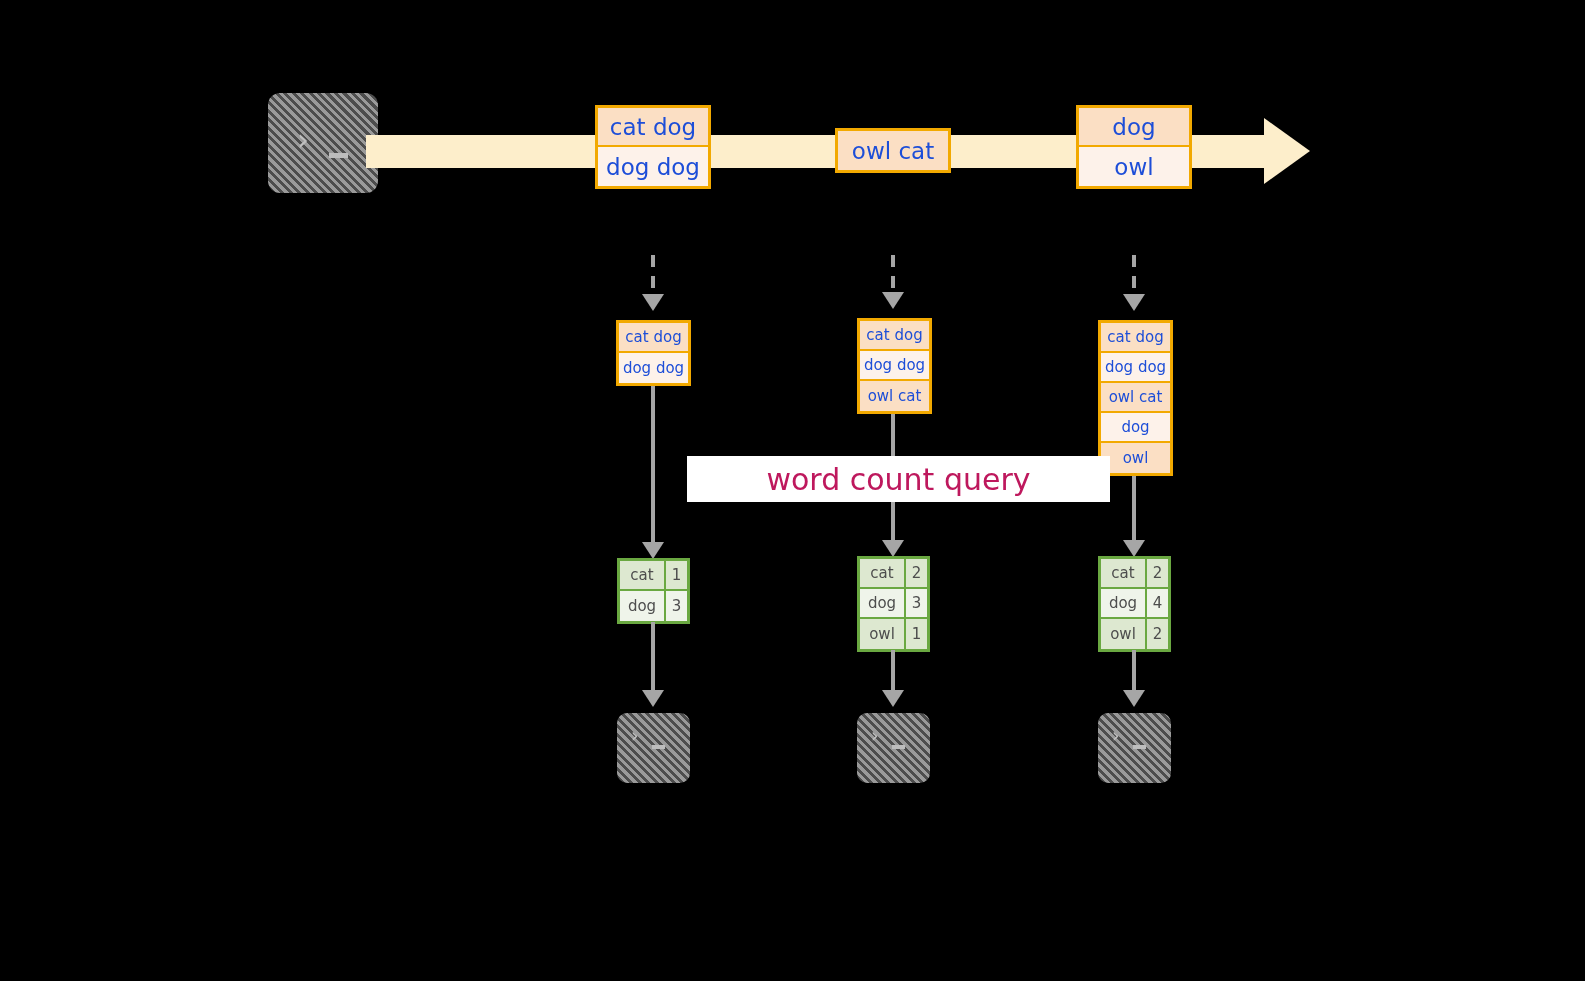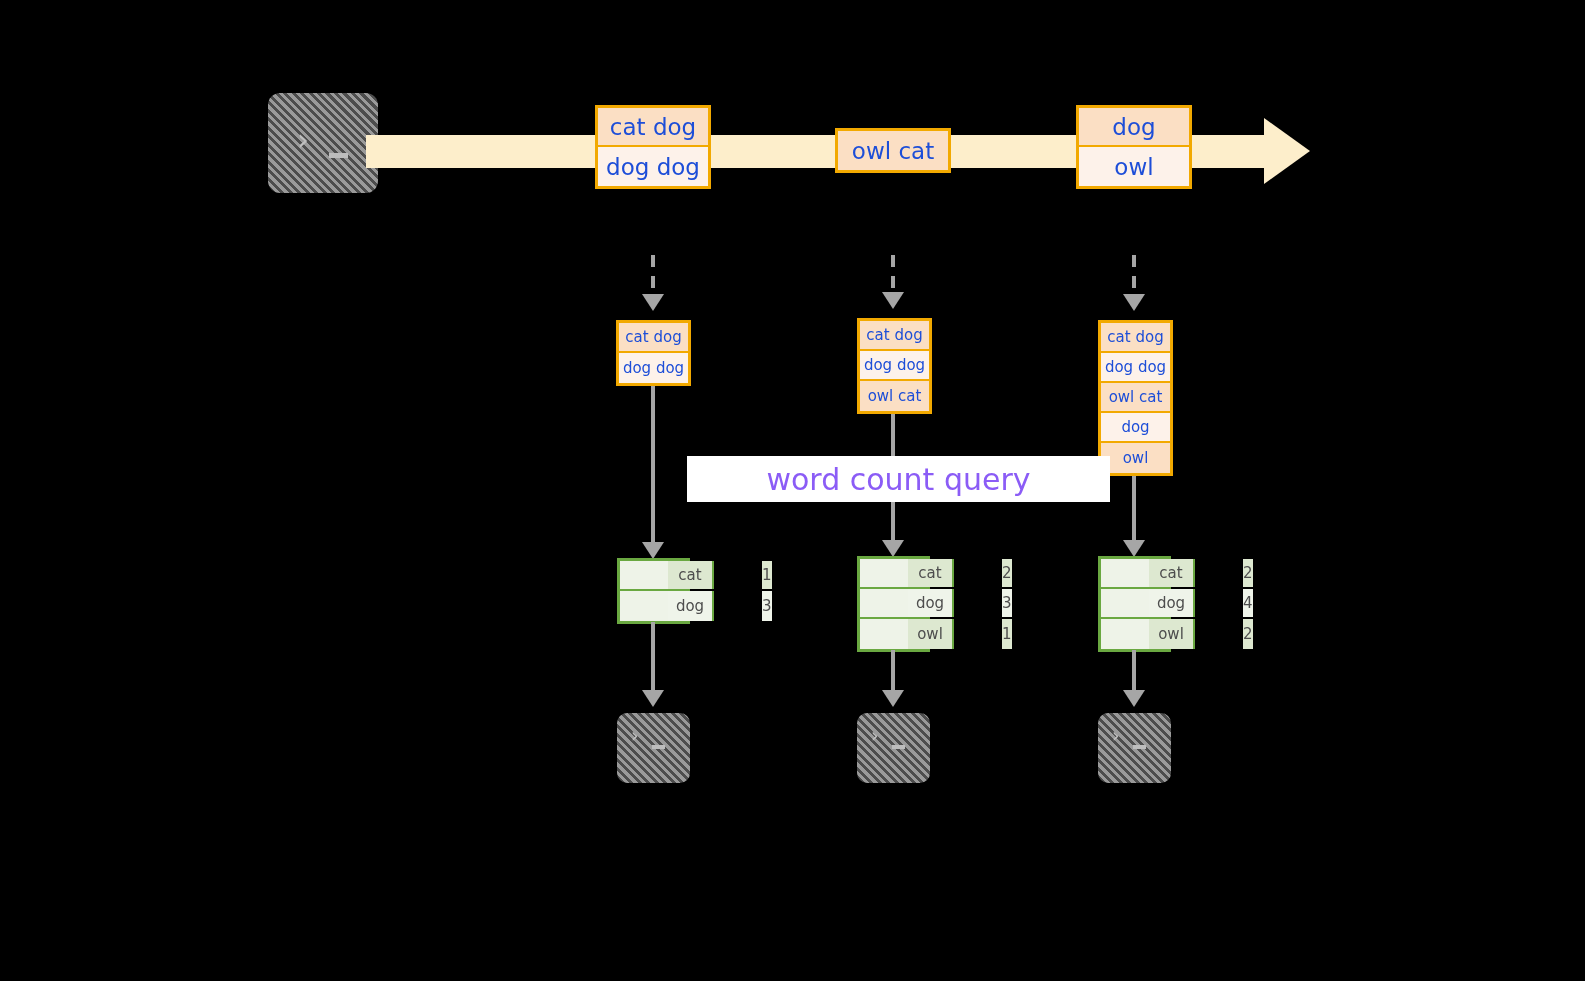--- a/index.html
+++ b/index.html
@@ -47,35 +47,35 @@
   
   .gbox{position:absolute;box-sizing:border-box;
         border:3px solid #6aa841;background:#eef3e8;}
   .gbox .gr{display:flex;box-sizing:border-box;
         border-bottom:2px solid #6aa841;height:30px;}
   .gbox .gr:last-child{border-bottom:none;}
   .gbox .gr.dark .c{background:#dde8d0;}
   .gbox .gr.light .c{background:#eff4ea;}
   .gbox .c{box-sizing:border-box;display:flex;align-items:center;
         justify-content:center;color:#4d4d4d;font-size:15px;
-        white-space:nowrap;margin-left:48px;}
+        white-space:nowrap;}
   .gbox .c.k{flex:0 0 46px;border-right:2px solid #6aa841;}
   .gbox .c.v{flex:1 1 auto;}
 
   
   .vline{position:absolute;width:4px;background:#a6a6a6;}
   .vdash{position:absolute;width:4px;
         background:repeating-linear-gradient(#a6a6a6 0 12px,transparent 12px 21px);}
   .vhead{position:absolute;width:0;height:0;
         border-left:11px solid transparent;
         border-right:11px solid transparent;
         border-top:17px solid #a6a6a6;}
 
   
-  .label{position:absolute;background:#fff;color:#8b5cf6;
+  .label{position:absolute;background:#fff;color:#be185d;
         display:flex;align-items:center;justify-content:center;
         font-size:30px;white-space:nowrap;}
 </style>
 </head>
 <body>
 
 <div id="stage">
 
   <div class="term" style="left:268px;top:93px;width:110px;height:100px;">
     <span class="gt" style="left:22px;top:22px;font-size:30px;color:#bfbfbf;">›</span>

